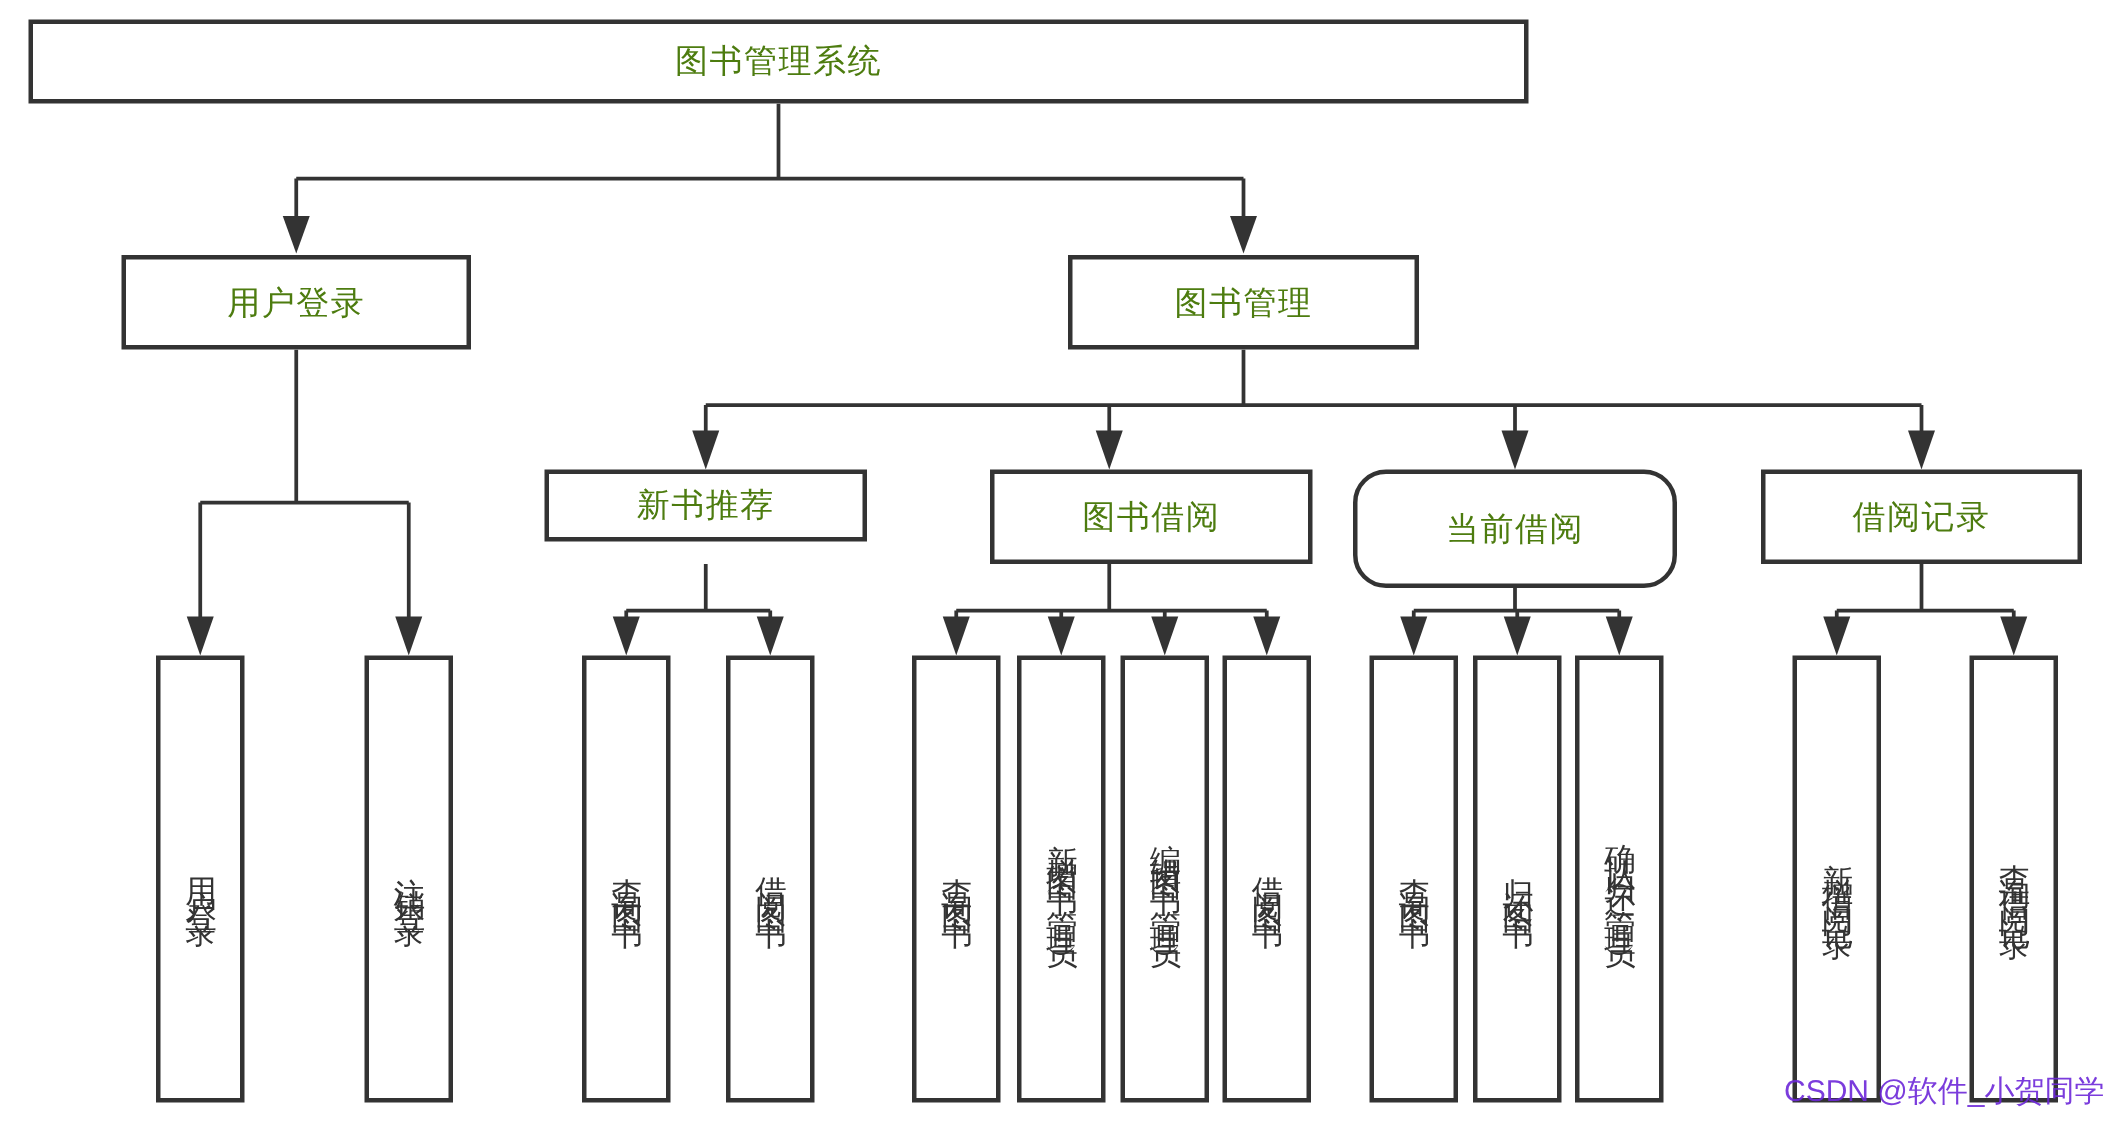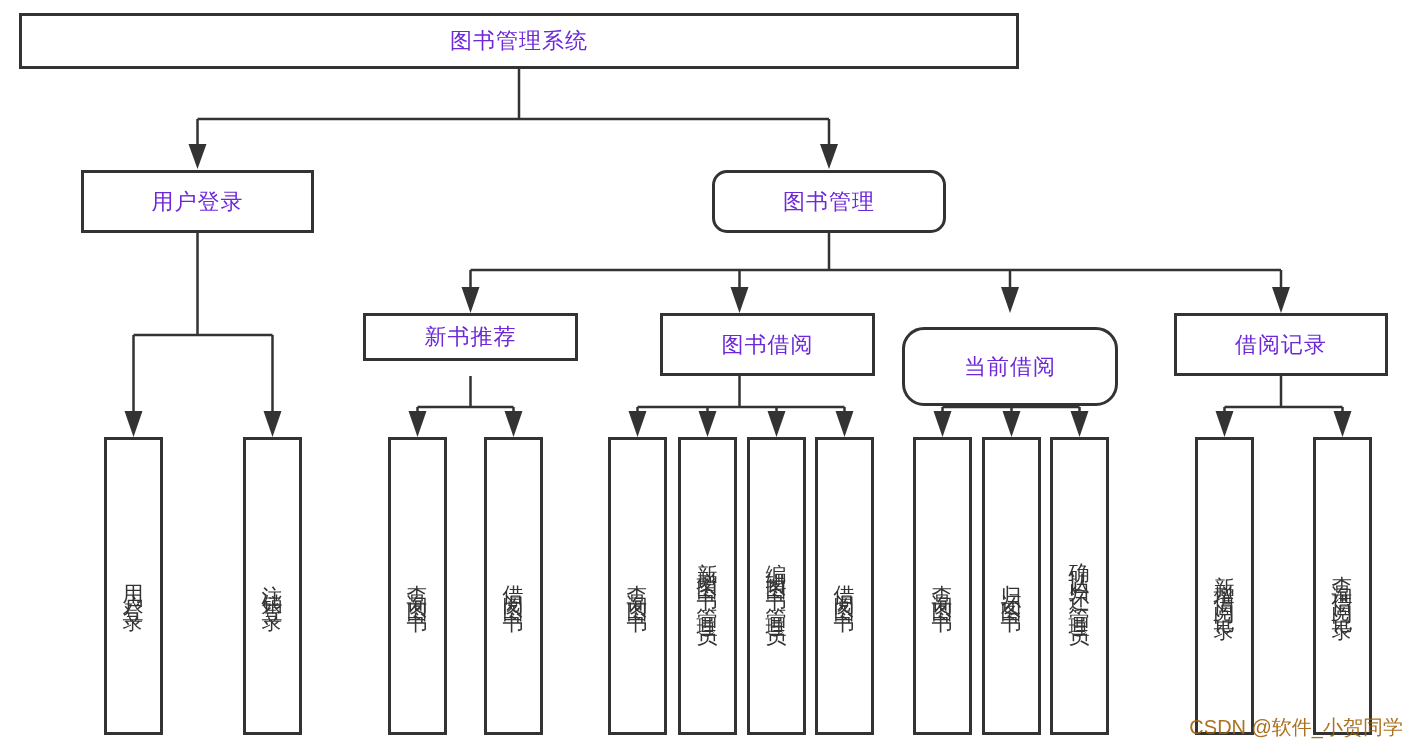--- a/index.html
+++ b/index.html
@@ -26,39 +26,39 @@
     box-sizing: border-box;
     background: #ffffff;
     border: 3px solid #333333;
     display: flex;
     align-items: center;
     justify-content: center;
     z-index: 1;
   }
   .hlabel {
     font-size: 22px;
-    color: #6d28d9;
+    color: #4d7c0f;
     letter-spacing: 1px;
     white-space: nowrap;
   }
   .vlabel {
     writing-mode: vertical-rl;
     text-orientation: mixed;
     font-size: 21px;
     line-height: 1;
     letter-spacing: 9px;
     color: #333333;
     white-space: nowrap;
   }
   .watermark {
     position: absolute;
     top: 714px;
     right: 2px;
     font-size: 20px;
-    color: #a16207;
+    color: #6d28d9;
     opacity: 0.9;
     z-index: 5;
     white-space: nowrap;
   }
 </style>
 </head>
 <body>
 
 <div class="canvas">
 
@@ -126,31 +126,31 @@
     </g>
   </svg>
 
   <div class="box" style="left:19px; top:13px; width:1000px; height:56px;">
     <span class="hlabel">图书管理系统</span>
   </div>
 
   <div class="box" style="left:81px; top:170px; width:233px; height:63px;">
     <span class="hlabel">用户登录</span>
   </div>
-  <div class="box" style="left:712px; top:170px; width:234px; height:63px;border-radius:15px;">
+  <div class="box" style="left:712px; top:170px; width:234px; height:63px;">
     <span class="hlabel">图书管理</span>
   </div>
 
   <div class="box" style="left:363px; top:313px; width:215px; height:48px;">
     <span class="hlabel">新书推荐</span>
   </div>
   <div class="box" style="left:660px; top:313px; width:215px; height:63px;">
     <span class="hlabel">图书借阅</span>
   </div>
-  <div class="box" style="left:902px; top:327px; width:216px; height:79px;border-radius:22px;">
+  <div class="box" style="left:902px; top:313px; width:216px; height:79px;border-radius:22px;">
     <span class="hlabel">当前借阅</span>
   </div>
   <div class="box" style="left:1174px; top:313px; width:214px; height:63px;font-family:Liberation Serif, serif;">
     <span class="hlabel">借阅记录</span>
   </div>
 
   <div class="box" style="left:104px; top:437px; width:59px; height:298px;">
     <span class="vlabel">用户登录</span>
   </div>
   <div class="box" style="left:243px; top:437px; width:59px; height:298px;">

